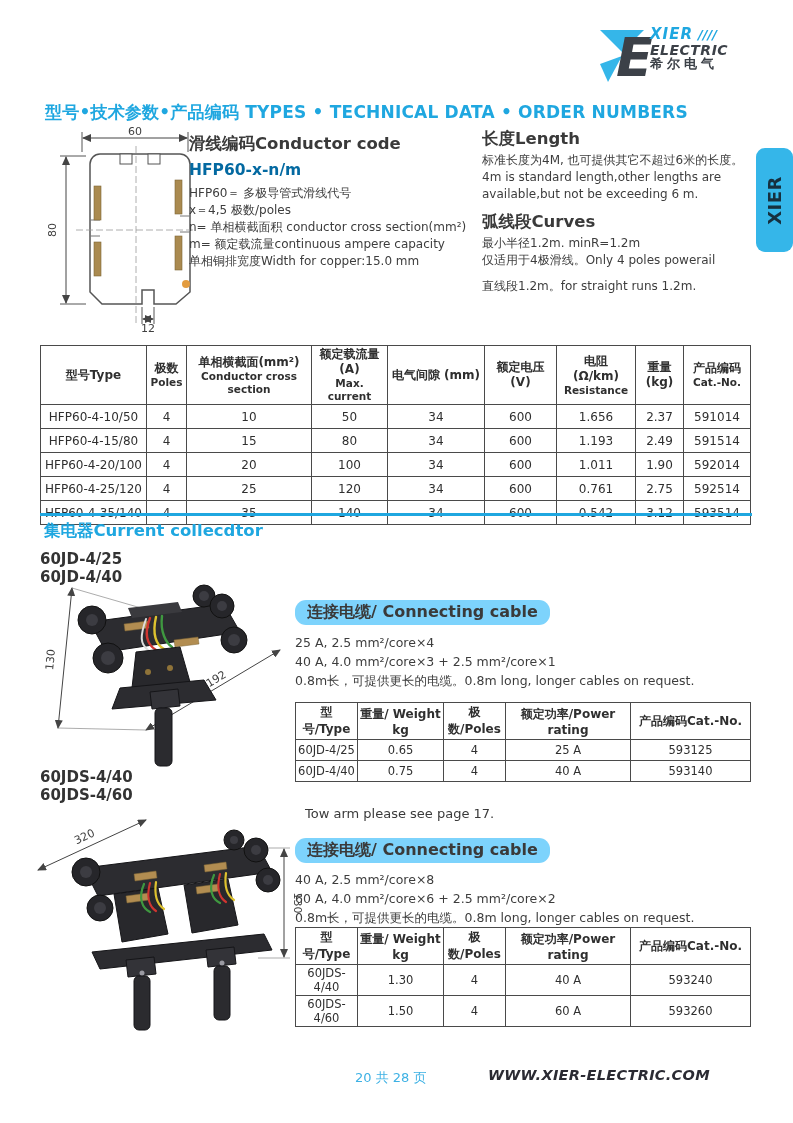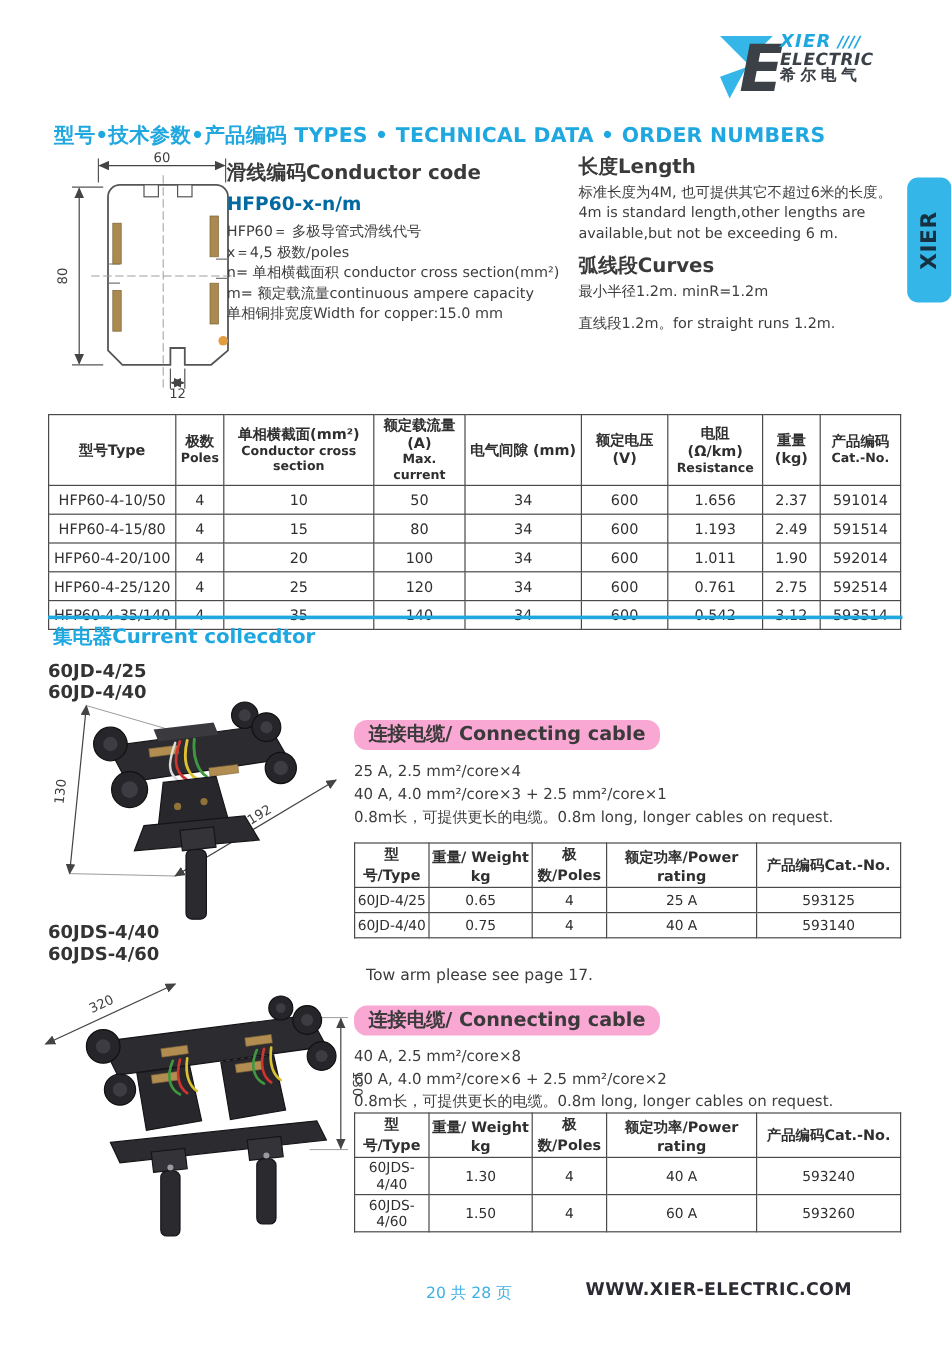--- a/index.html
+++ b/index.html
@@ -41,27 +41,27 @@
   .main-table .h2{font-size:10.5px;font-weight:bold}
   .sub-table-wrap{width:455px}
   .sub-table th{height:22px;font-size:12px}
   .sub-table td{height:21px;font-size:11.5px}
 
   
   .divider{left:40px;top:513px;width:712px;height:3px;background:#1fa7e0}
   .section-h{left:44px;top:520px;font-size:16.5px;font-weight:bold;color:#1fa7e0}
   .models{font-size:15px;font-weight:bold;color:#333;line-height:18px}
   .pill-h{display:inline-block;font-size:16px;font-weight:bold;color:#3a3a3a;
-          background:#f9a8d4;border-radius:11px;padding:2px 12px}
+          background:#7dd3fc;border-radius:11px;padding:2px 12px}
   .cable-line{font-size:12.5px;color:#3d3d3d;line-height:19px}
   .note{font-size:13px;color:#3a3a3a}
 
   
   .footer-page{left:355px;top:1069px;font-size:13px;color:#3db1e4}
-  .footer-site{left:488px;top:1067px;font-size:14.5px;font-weight:bold;color:#2b2b33;letter-spacing:.3px}
+  .footer-site{left:488px;top:1067px;font-size:14.5px;font-weight:bold;font-style:italic;color:#2b2b33;letter-spacing:.3px}
 
   svg{display:block}
   .dim-t{font-size:11px;fill:#3f3f3f;font-family:"DejaVu Sans",sans-serif}
 </style>
 </head>
 <body>
 
 <div id="page">
 
   <div class="abs logo">
@@ -140,20 +140,21 @@
   </div>
 
   <div class="abs right-block">
     <div class="blk-h">长度Length</div>
     <div class="blk-line">标准长度为4M, 也可提供其它不超过6米的长度。</div>
     <div class="blk-line">4m is standard length,other lengths are</div>
     <div class="blk-line">available,but not be exceeding 6 m.</div>
     <div class="gap"></div>
     <div class="blk-h">弧线段Curves</div>
     <div class="blk-line">最小半径1.2m.  minR=1.2m</div>
+    <div class="blk-line">仅适用于4极滑线。Only 4 poles powerail</div>
     <div class="gap"></div>
     <div class="blk-line">直线段1.2m。for straight runs 1.2m.</div>
   </div>
 
   <div class="abs main-table-wrap">
     <table class="main-table">
       <colgroup>
         <col style="width:106px">
           <col style="width:40px">
           <col style="width:125px">

